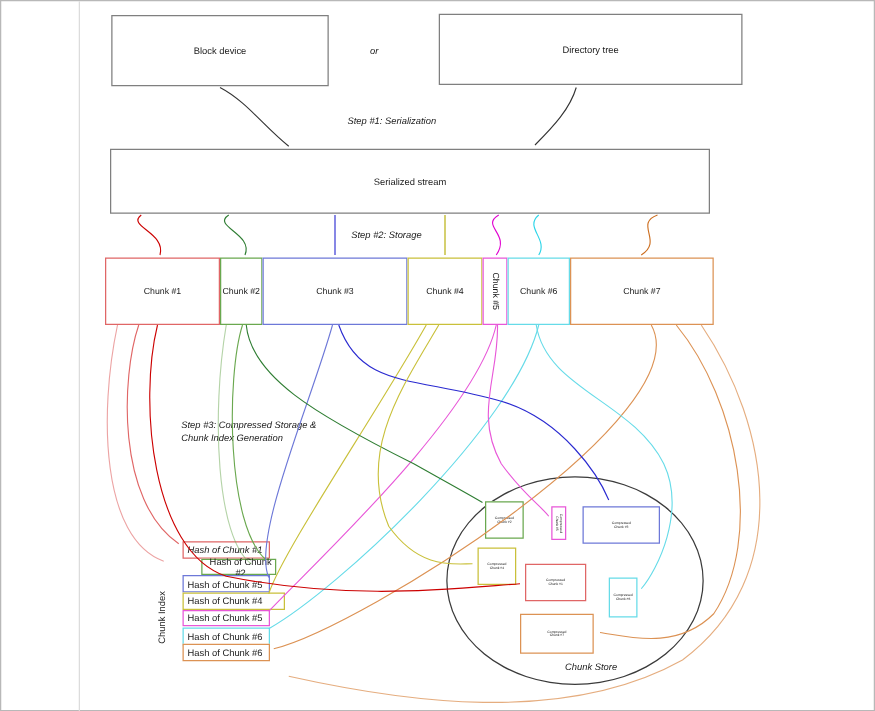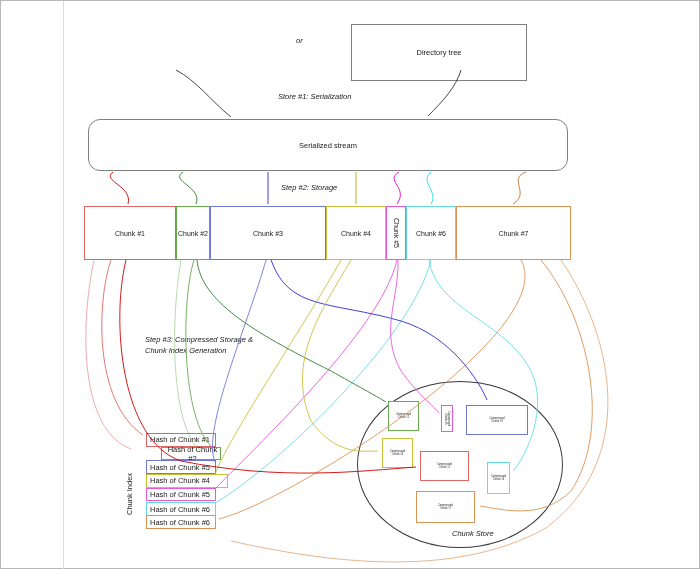--- a/index.html
+++ b/index.html
@@ -25,30 +25,33 @@
             pointer-events:none;overflow:visible;}
   svg.edges path{fill:none;stroke-width:0.9;}
 </style>
 </head>
 <body>
 
 <div id="stage">
 
   <div id="divider"></div>
 
+  <div class="box grey-box" style="left:88px;top:11px;width:174px;height:57px;">
+    <span>Block device</span>
+  </div>
 
   <div class="lbl" style="left:295px;top:35px;">or</div>
 
-  <div class="box grey-box" style="left:350px;top:23px;width:176px;height:57px;">
+  <div class="box grey-box" style="left:350px;top:10px;width:243px;height:57px;">
     <span>Directory tree</span>
   </div>
 
-  <div class="lbl" style="left:277px;top:91px;">Store #1: Serialization</div>
-
-  <div class="box grey-box" style="left:87px;top:118px;width:480px;height:52px;border-radius:12px;">
+  <div class="lbl" style="left:277px;top:91px;">Step #1: Serialization</div>
+
+  <div class="box grey-box" style="left:87px;top:118px;width:480px;height:52px;">
     <span>Serialized stream</span>
   </div>
 
   <div class="lbl" style="left:280px;top:182px;">Step #2: Storage</div>
 
   <div id="chunk-row">
       <div class="box chunk" style="left: 83px; top: 205px; width: 92px; height: 54px; border-color: rgb(224, 102, 102);">
         <span>Chunk #1</span>
       </div>
       <div class="box chunk" style="left: 175px; top: 205px; width: 34px; height: 54px; border-color: rgb(106, 168, 79);">
@@ -103,21 +106,21 @@
 Chunk #6</span>
       </div>
       <div class="box cbox" style="left: 415px; top: 490px; width: 59px; height: 32px; border-color: rgb(220, 146, 84);">
         <span style="white-space: pre;">Compressed
 Chunk #7</span>
       </div>
     </div>
 
   <div id="vlabel" style="left:124px;top:452px;height:62px;">Chunk Index</div>
   <div id="hash-list">
-      <div class="box hash" style="left: 145px; top: 432px; width: 70px; height: 13.7px; border-color: rgb(224, 102, 102);">
+      <div class="box hash" style="left: 145px; top: 432px; width: 70px; height: 13.7px; border-color: rgb(224, 102, 102); font-style: italic;">
         <span>Hash of Chunk #1</span>
       </div>
       <div class="box hash" style="left: 160px; top: 445.7px; width: 60px; height: 13.7px; border-color: rgb(106, 168, 79);">
         <span>Hash of Chunk #2</span>
       </div>
       <div class="box hash" style="left: 145px; top: 459.4px; width: 70px; height: 13.7px; border-color: rgb(109, 120, 216);">
         <span>Hash of Chunk #5</span>
       </div>
       <div class="box hash" style="left: 145px; top: 473.1px; width: 82px; height: 13.7px; border-color: rgb(201, 192, 58);">
         <span>Hash of Chunk #4</span>

